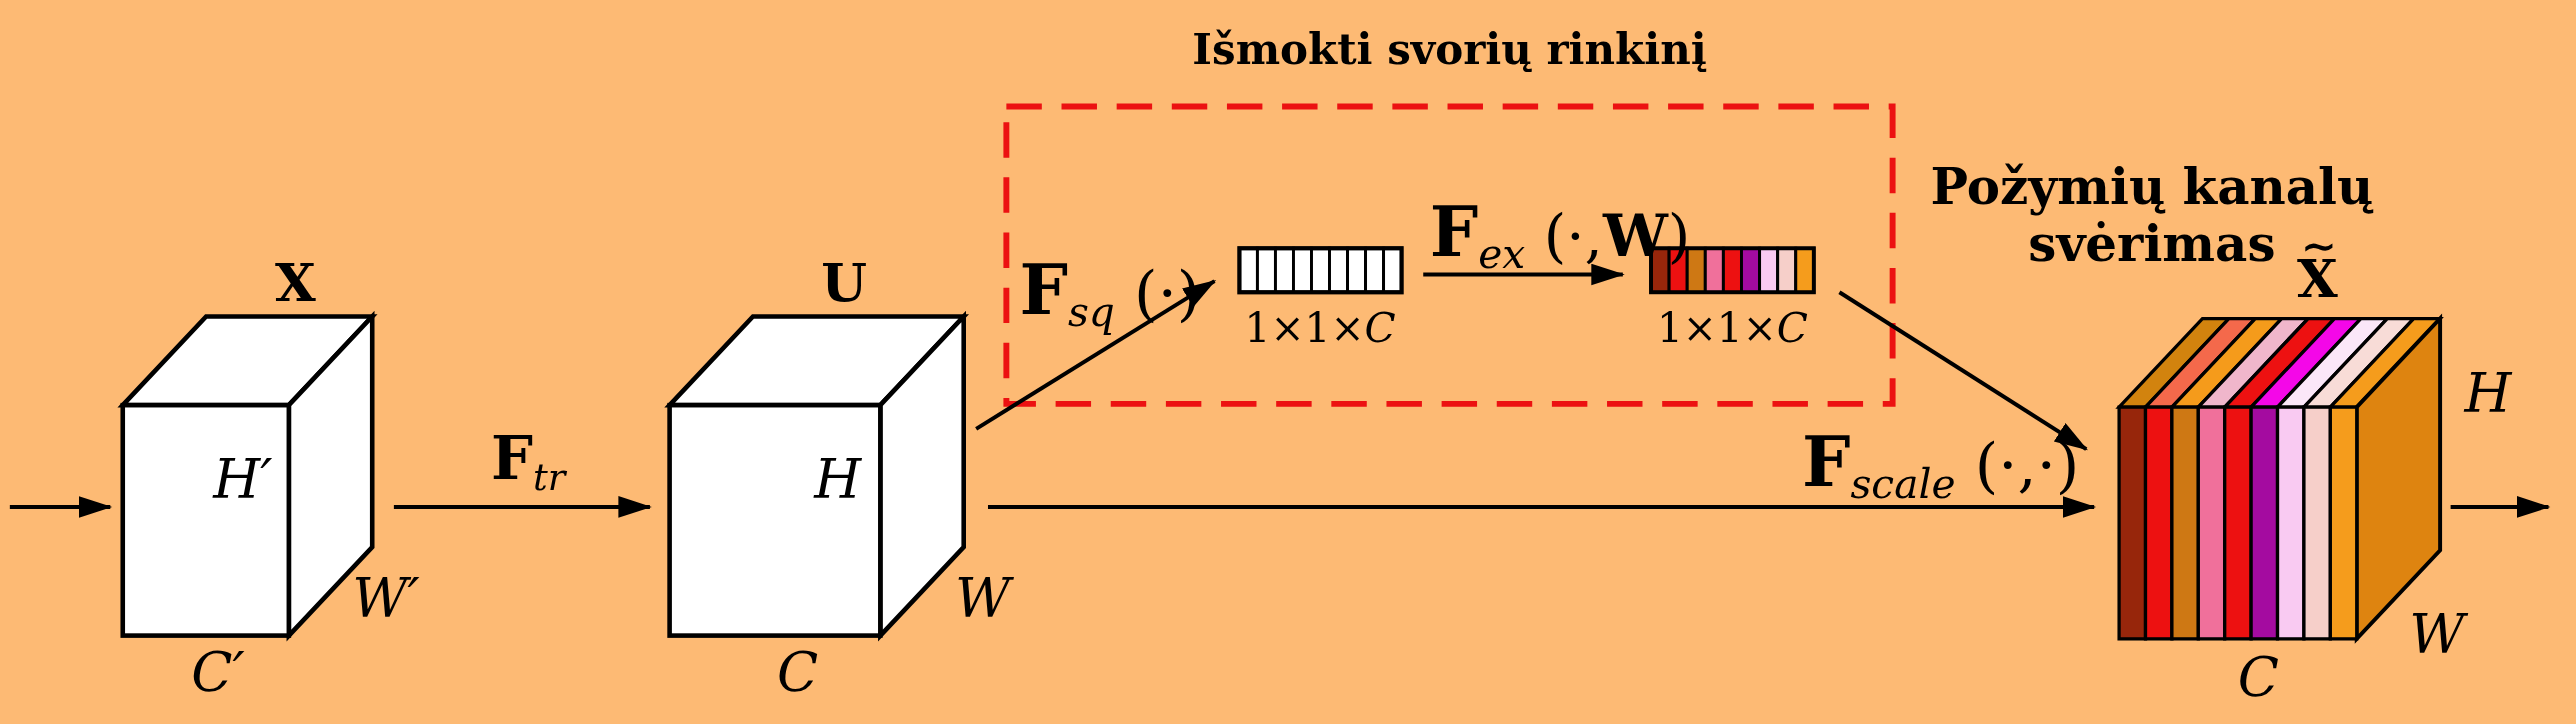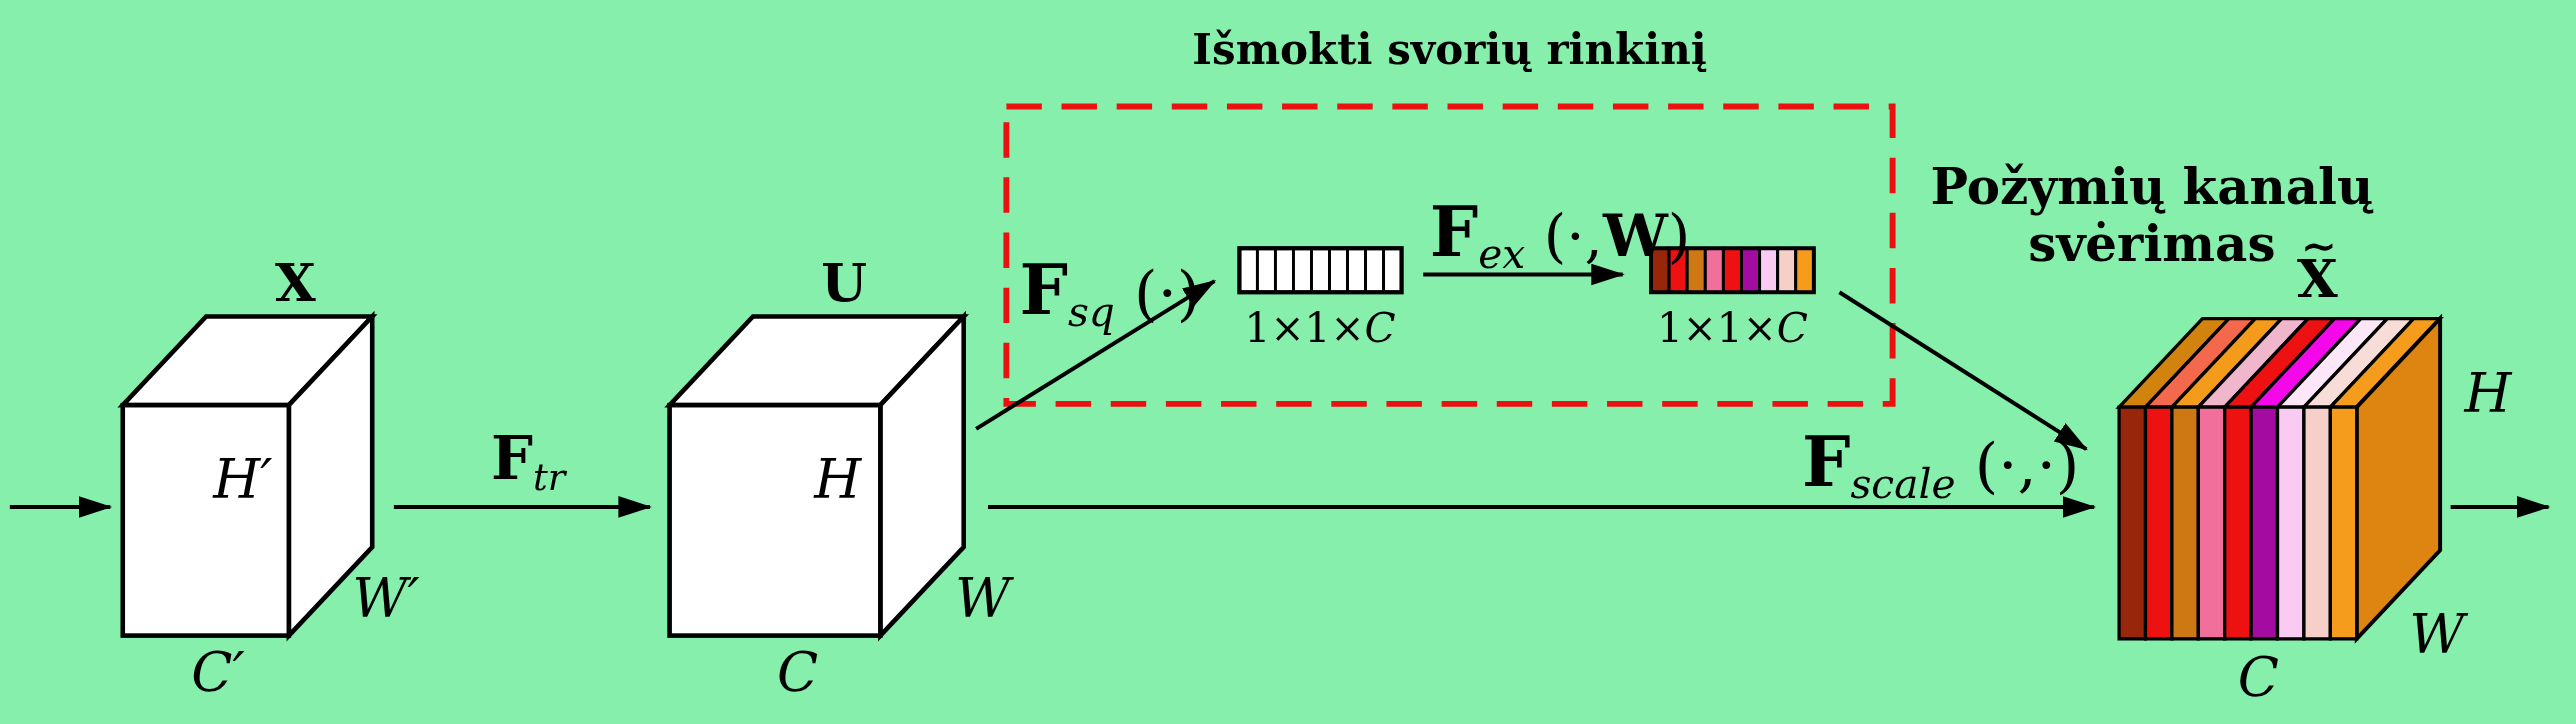--- a/index.html
+++ b/index.html
@@ -1,16 +1,16 @@
 <!DOCTYPE html>
 <html style="font-size:10.5px"><head>
 <meta charset="utf-8">
 <style>
   html,body{margin:0;padding:0;background:#ffffff;}
-  .stage{width:2576px;height:725px;position:relative;background:#86efac;overflow:hidden;}
+  .stage{width:2576px;height:725px;position:relative;background:#fdba74;overflow:hidden;}
   svg{display:block;}
   text{font-family:"DejaVu Serif","Liberation Serif",serif;fill:#000000;}
   .lbl-bold{font-weight:bold;}
   .lbl-it{font-style:italic;}
   .red-note{font-weight:bold;}
 </style>
 </head>
 <body>
 
 <div class="stage">

